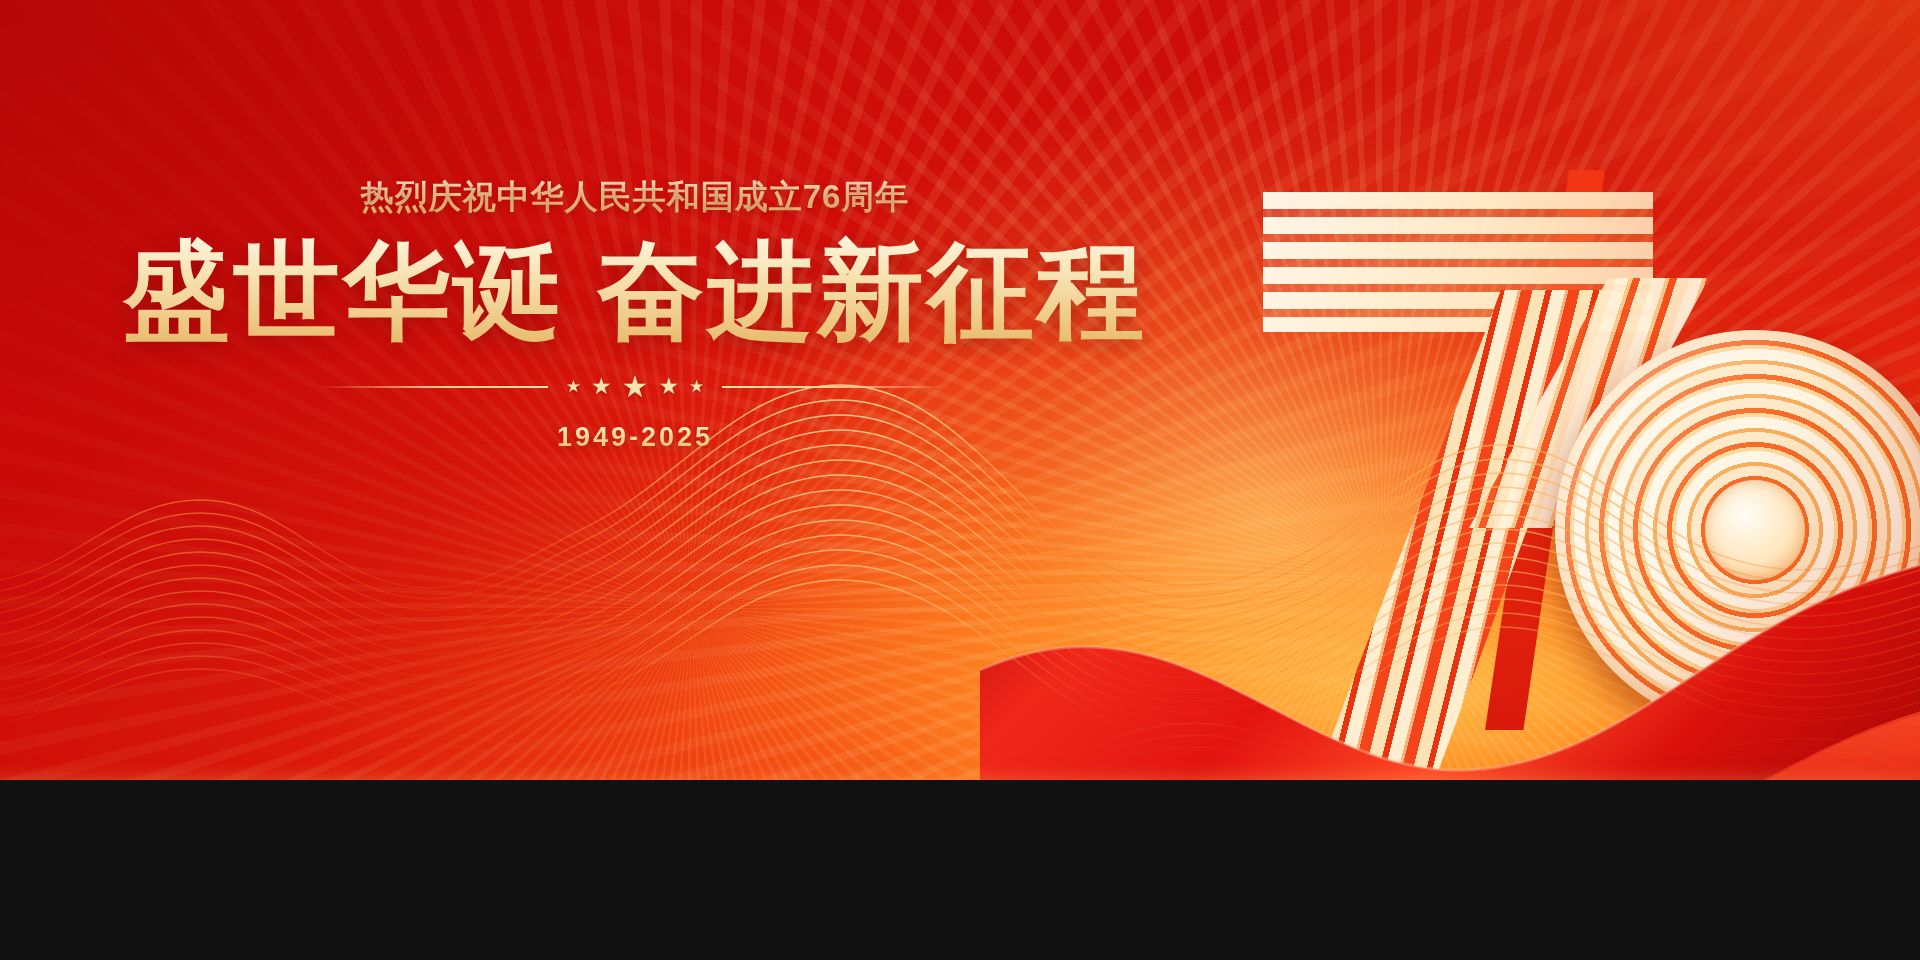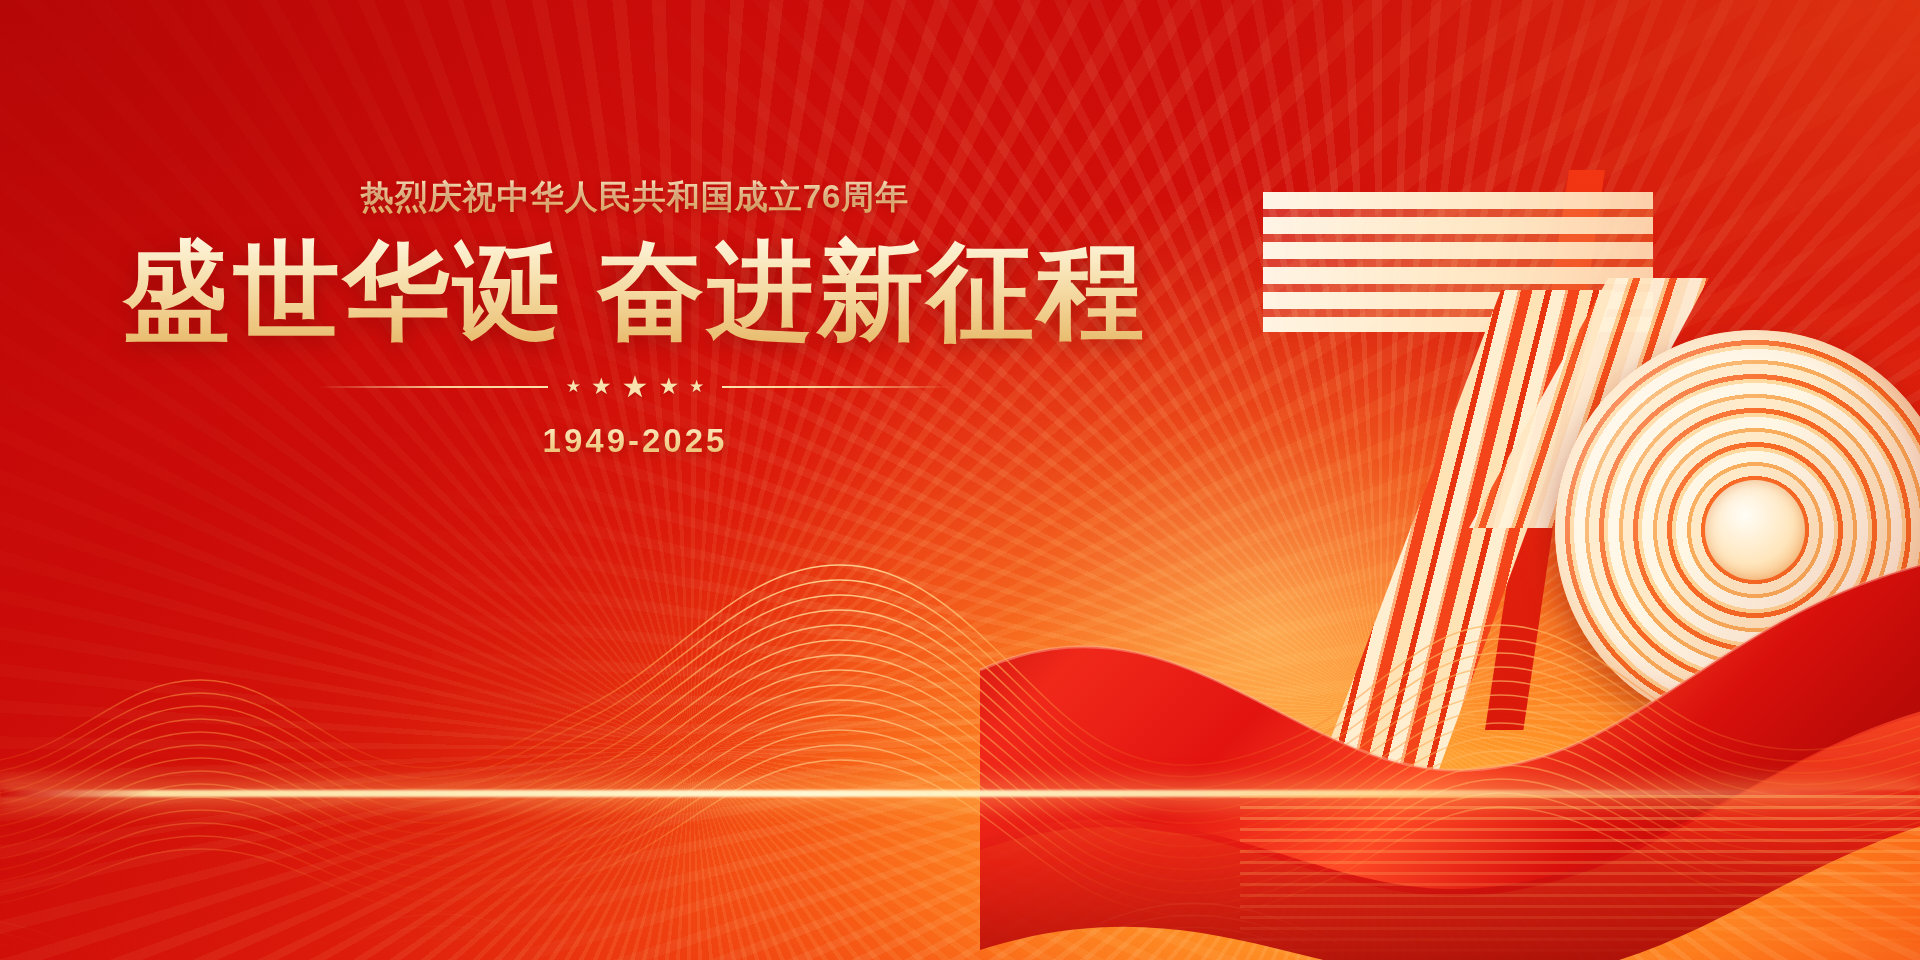--- a/index.html
+++ b/index.html
@@ -2,21 +2,21 @@
 <html lang="zh"><head>
 <meta charset="utf-8">
 <title>National Day Banner</title>
 <style>
   * { margin:0; padding:0; box-sizing:border-box; }
   html,body{ background:#111; }
   body{ font-family:"Liberation Sans","DejaVu Sans",sans-serif; }
 
   .stage{
     position:relative;
-    width:1920px; height:960px;
+    width:1920px; height:780px;
     overflow:hidden;
     background:#14532d;
   }
 
   
   .bg-base{
     position:absolute; inset:0;
     background:
       radial-gradient(120% 95% at 74% 88%, #ffc24a 0%, #ff9022 11%, #fb6a18 22%, #ef3f10 34%, #e2200c 48%, #d3100a 64%, #c90b09 100%),
       linear-gradient(180deg,#e23010 0%, #d4100a 55%, #c50a08 100%);
@@ -235,21 +235,21 @@
   .tagline{
     font-size:40px;
     font-weight:bold;
     letter-spacing:9px;
     background:linear-gradient(180deg,#fff3d6 0%,#f4d79c 55%,#e9c07a 100%);
     -webkit-background-clip:text; background-clip:text;
     -webkit-text-fill-color:transparent;
     filter:drop-shadow(0 3px 7px rgba(110,8,4,.35));
   }
   .years{
-    font-size:33px;
+    font-size:27px;
     font-weight:bold;
     letter-spacing:3px;
     background:linear-gradient(180deg,#fff0cb 0%,#f2cf8d 60%,#e5b765 100%);
     -webkit-background-clip:text; background-clip:text;
     -webkit-text-fill-color:transparent;
     filter:drop-shadow(0 2px 5px rgba(110,8,4,.35));
   }
 
   
   .corner-dark{

